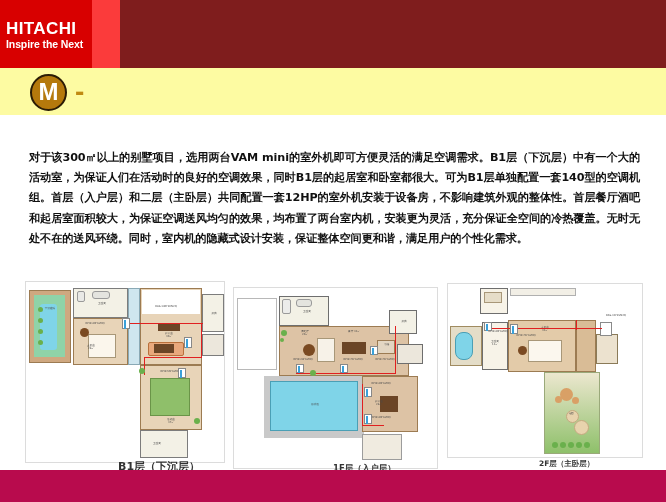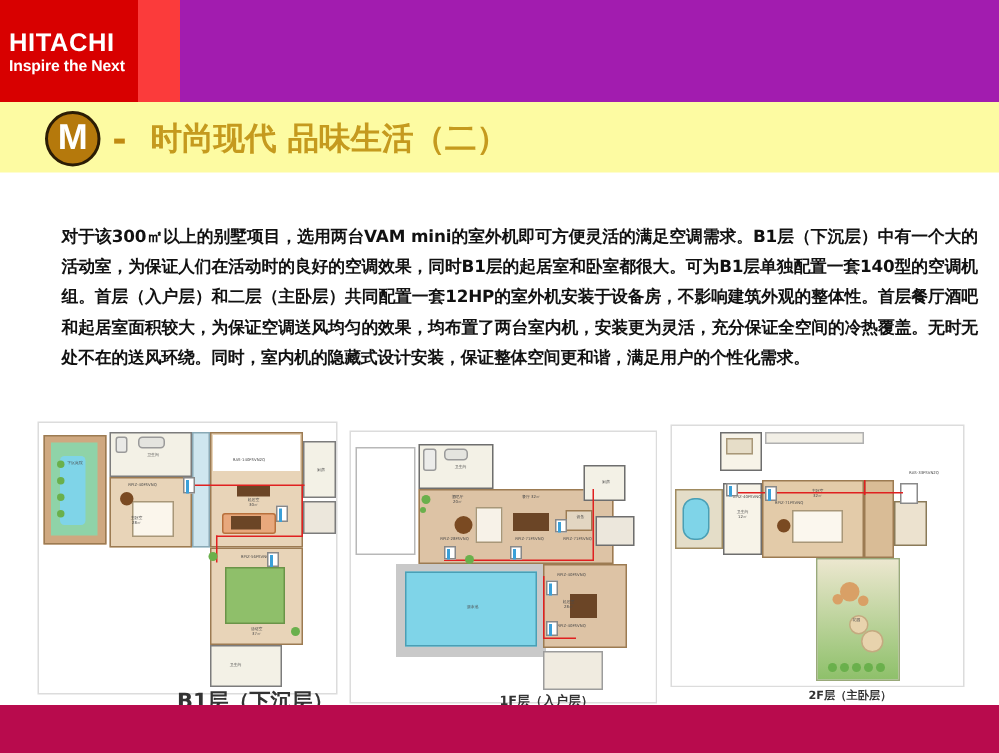--- a/index.html
+++ b/index.html
@@ -7,21 +7,21 @@
     width: 666px; height: 502px;
     background: #ffffff;
     font-family: "Liberation Sans", "DejaVu Sans", sans-serif;
     overflow: hidden;
   }
   #page { position: relative; width: 666px; height: 502px; background: #ffffff; }
 
   
   .header-band {
     position: absolute; left: 0; top: 0; width: 666px; height: 68px;
-    background: #a21caf;
+    background: #7f1d1d;
   }
   .logo-block {
     position: absolute; left: 0; top: 0; width: 92px; height: 68px;
     background: #d80000;
   }
   .logo-accent {
     position: absolute; left: 92px; top: 0; width: 28px; height: 68px;
     background: #fb3b3b;
   }
   .logo-wordmark {
@@ -85,38 +85,37 @@
   }
   .subtitle-area sup { font-size: 8.5px; }
 
   
   .body-text {
     position: absolute; left: 29px; top: 148px; width: 611px;
     color: #111111; font-size: 11.2px; font-weight: bold;
     line-height: 20.2px; text-align: justify;
     font-family: "DejaVu Sans", sans-serif;
     letter-spacing: -0.1px;
-    margin-left: 12px;
   }
 
   
   .fig {
     position: absolute; background: #ffffff;
     border: 1px solid #dcdcdc;
   }
   .fig-1 { left: 25px;  top: 281px; width: 200px; height: 182px; }
   .fig-2 { left: 233px; top: 287px; width: 205px; height: 182px; }
   .fig-3 { left: 447px; top: 283px; width: 196px; height: 175px; }
 
   .fig-caption {
     position: absolute; color: #333333; font-weight: bold;
     font-family: "DejaVu Sans", sans-serif; line-height: 1;
     white-space: nowrap;
   }
-  .cap-1 { left: 118px; top: 461px; font-size: 14px; }
+  .cap-1 { left: 118px; top: 461px; font-size: 11px; }
   .cap-2 { left: 333px; top: 464px; font-size: 8.5px; }
   .cap-3 { left: 539px; top: 460px; font-size: 7.5px; }
 
   .plan { position: absolute; inset: 0; overflow: hidden; background: #ffffff; }
   .rm  { position: absolute; }
   .rlabel {
     position: absolute; font-size: 2.6px; color: #4a4a4a;
     font-family: "DejaVu Sans", sans-serif; white-space: nowrap;
     line-height: 1.2; text-align: center;
   }
@@ -154,21 +153,20 @@
     <div class="logo-block"></div>
     <div class="logo-accent"></div>
     <div class="logo-wordmark">HITACHI</div>
     <div class="logo-tagline">Inspire the Next</div>
   </div>
 
   <div class="title-band"></div>
   <div class="title-row">
     <div class="badge-circle">M</div>
     <div class="title-dash">-</div>
-    <div class="title-cn">时尚现代 品味生活（二）</div>
   </div>
 
 
   <div class="body-text">对于该300㎡以上的别墅项目，选用两台VAM mini的室外机即可方便灵活的满足空调需求。B1层（下沉层）中有一个大的活动室，为保证人们在活动时的良好的空调效果，同时B1层的起居室和卧室都很大。可为B1层单独配置一套140型的空调机组。首层（入户层）和二层（主卧层）共同配置一套12HP的室外机安装于设备房，不影响建筑外观的整体性。首层餐厅酒吧和起居室面积较大，为保证空调送风均匀的效果，均布置了两台室内机，安装更为灵活，充分保证全空间的冷热覆盖。无时无处不在的送风环绕。同时，室内机的隐藏式设计安装，保证整体空间更和谐，满足用户的个性化需求。</div>
 
   <div class="fig fig-1">
     <div class="plan">
 
       <div class="rm" style="left:3px;top:8px;width:42px;height:73px;background:#cfa880;border:1px solid #9c7b52;"></div>
       <div class="rm" style="left:8px;top:13px;width:31px;height:62px;background:#8fd3a8;"></div>

